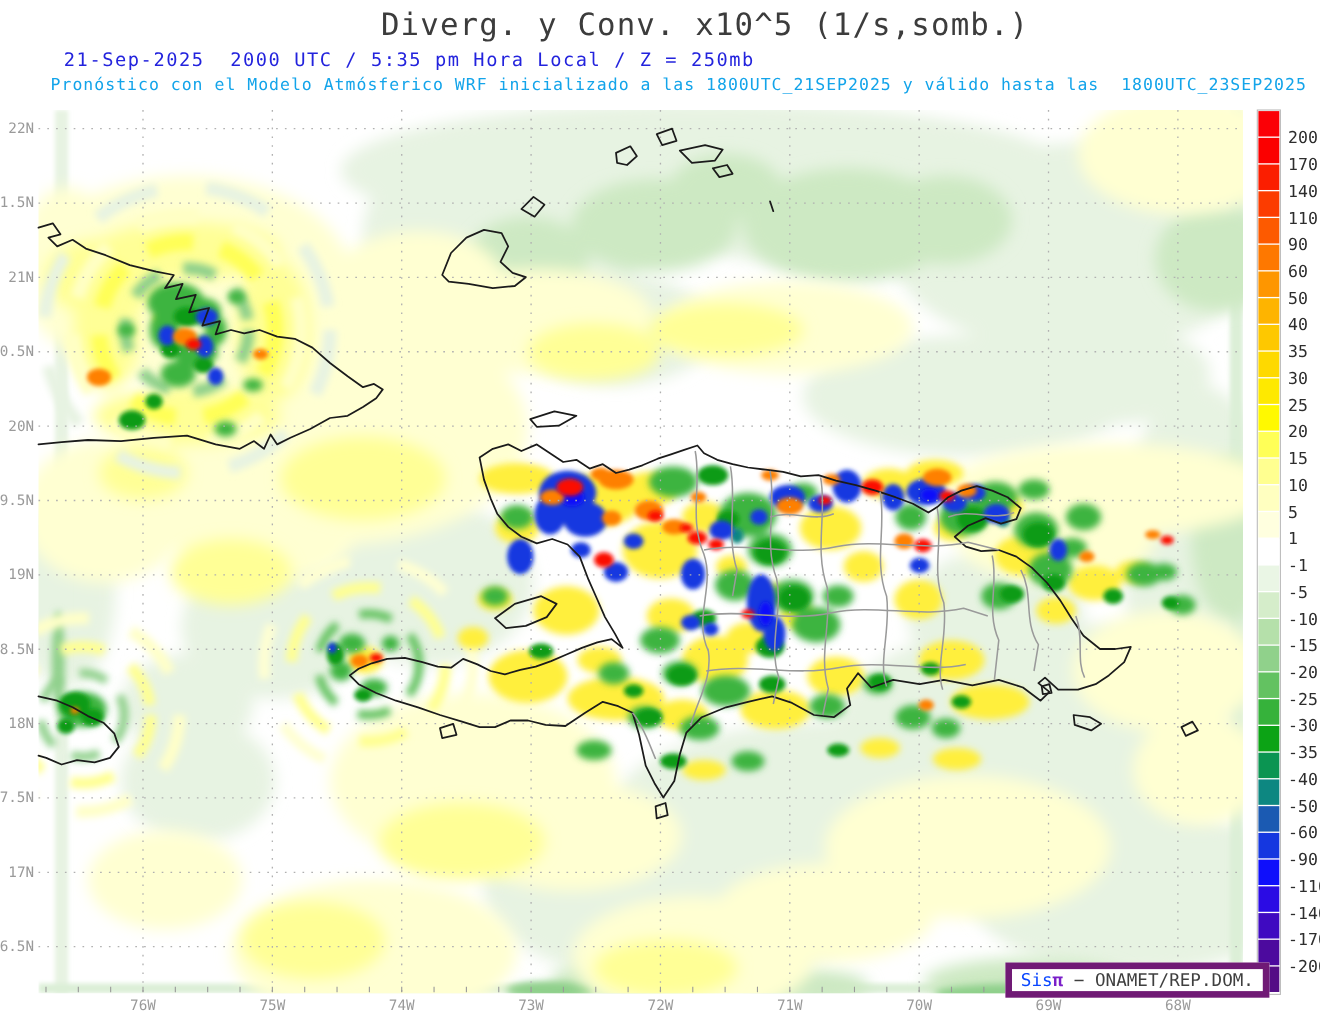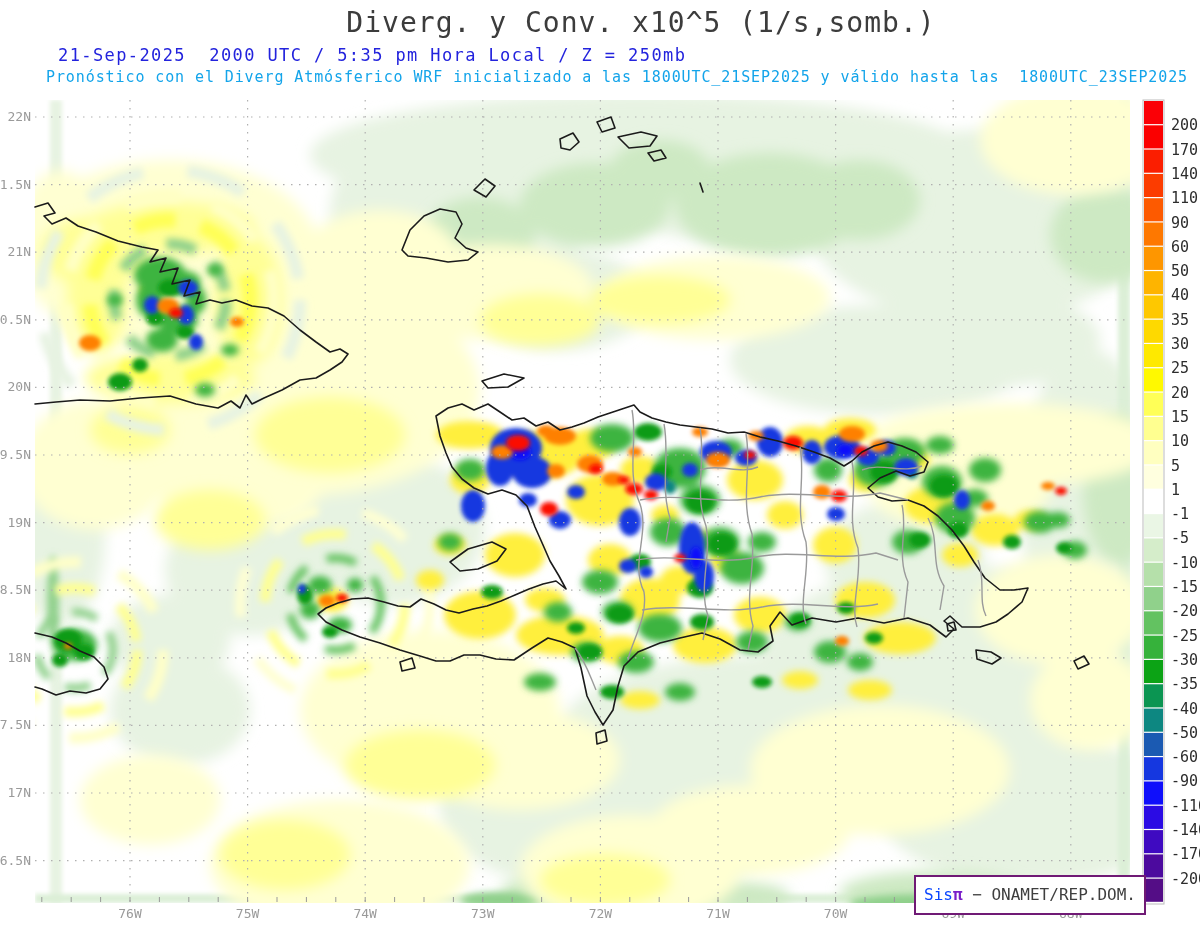--- a/index.html
+++ b/index.html
@@ -7,21 +7,21 @@
        font-family:"DejaVu Sans Mono","Liberation Mono",monospace;}
   #stage{position:absolute;inset:0;}
   .title{position:absolute;top:6px;left:0;width:1200px;text-align:center;
          font-size:28px;letter-spacing:1px;color:#3c3c3c;white-space:pre;padding-left:41px;}
   .sub1{position:absolute;top:45px;left:58px;font-size:17px;letter-spacing:1.4px;
         color:#2323dd;white-space:pre;}
   .sub2{position:absolute;top:68px;left:46px;font-size:15px;letter-spacing:0.9px;
         color:#13a4ea;white-space:pre;}
   #map-svg{position:absolute;top:0;left:0;}
   .attrib{position:absolute;left:914px;top:875px;height:20px;line-height:20px;
-          background:#ffffff;border:2px solid #701a75;padding:8px 8px;
+          background:#ffffff;border:6px solid #701a75;padding:0 8px;
           font-size:16px;color:#3f3f3f;white-space:pre;}
   .attrib .sis{color:#0a46ff;}
   .attrib .pi{color:#7a1fc9;font-weight:bold;}
 </style>
 </head>
 <body>
 
 <div id="stage">
   <svg id="map-svg" width="1200" height="927" viewBox="0 0 1200 927">
       <defs>
@@ -524,15 +524,15 @@
         <text x="1171" y="762.1818181818182">-60</text>
         <text x="1171" y="786.4848484848485">-90</text>
         <text x="1171" y="810.7878787878789">-110</text>
         <text x="1171" y="835.0909090909091">-140</text>
         <text x="1171" y="859.3939393939395">-170</text>
         <text x="1171" y="883.6969696969697">-200</text>
       </g>
     </svg>
   <div class="title">Diverg. y Conv. x10^5 (1/s,somb.)</div>
   <div class="sub1">21-Sep-2025  2000 UTC / 5:35 pm Hora Local / Z = 250mb</div>
-  <div class="sub2">Pronóstico con el Diverg Atmósferico WRF inicializado a las 1800UTC_21SEP2025 y válido hasta las  1800UTC_23SEP2025</div>
+  <div class="sub2">Pronóstico con el Modelo Atmósferico WRF inicializado a las 1800UTC_21SEP2025 y válido hasta las  1800UTC_23SEP2025</div>
   <div class="attrib"><span class="sis">Sis</span><span class="pi">π</span><span> − ONAMET/REP.DOM.</span></div>
 </div>
 
 </body></html>

